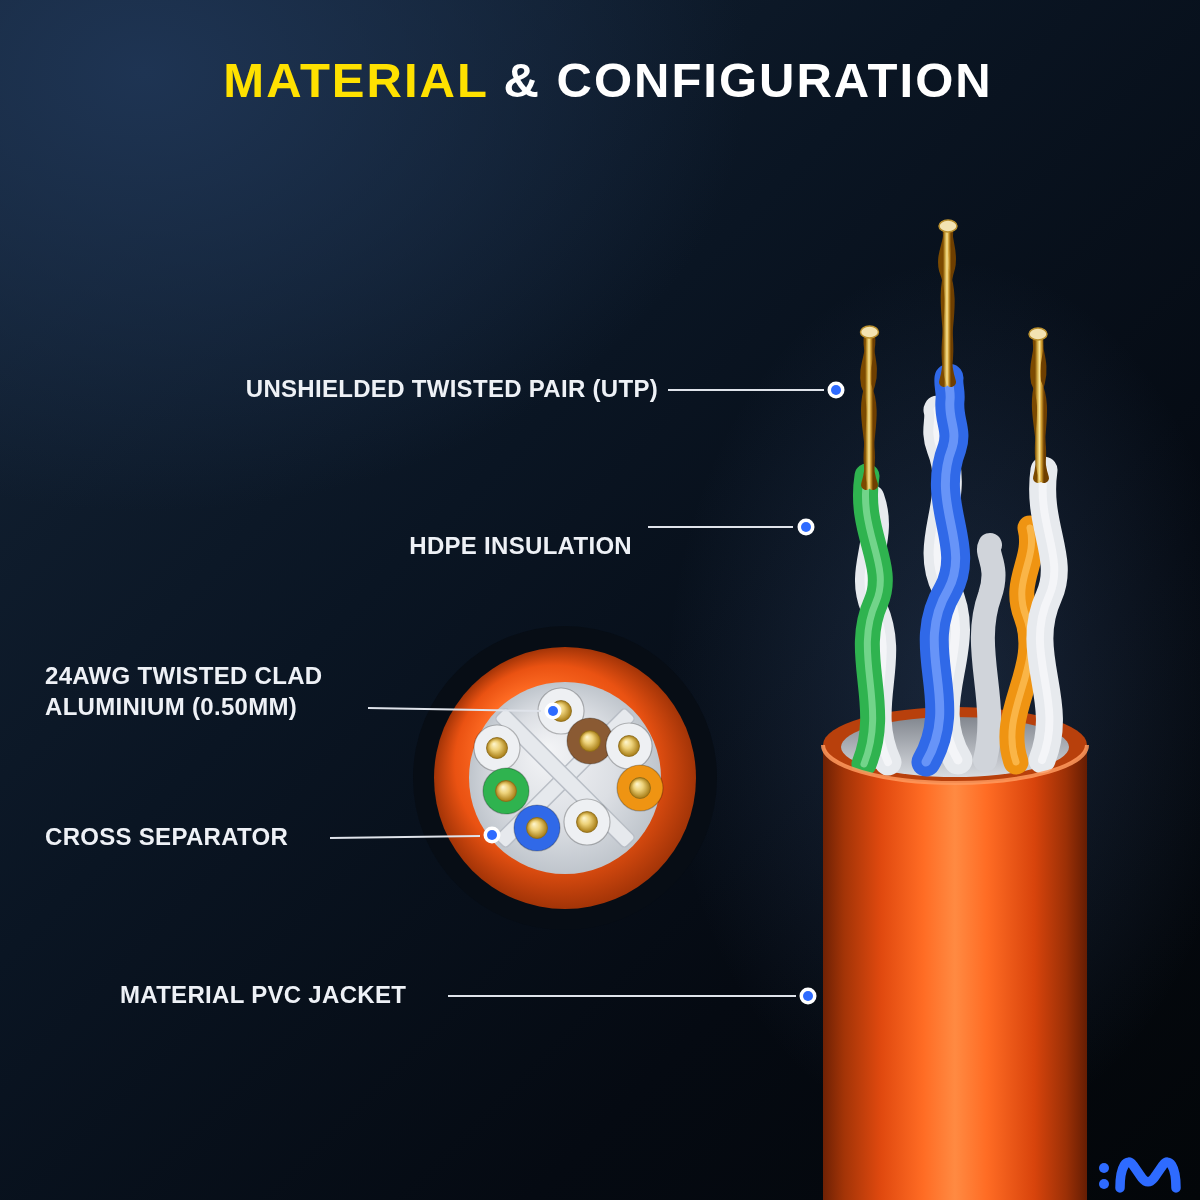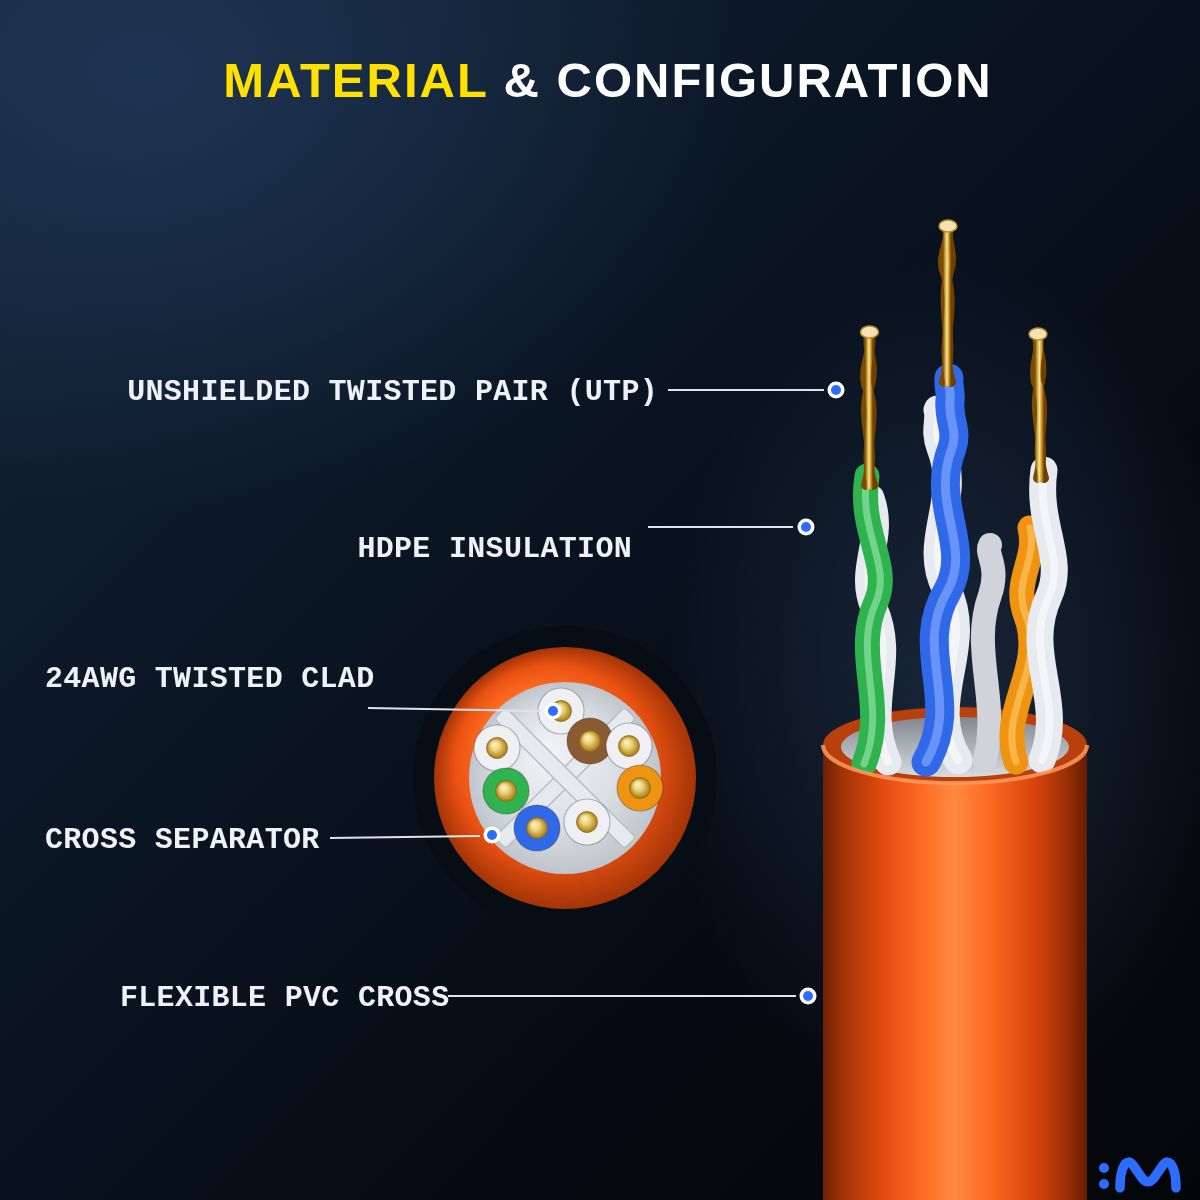--- a/index.html
+++ b/index.html
@@ -10,22 +10,22 @@
       radial-gradient(1100px 800px at 12% 6%, #1e3453 0%, rgba(20,35,58,0) 55%),
       linear-gradient(135deg, #152538 0%, #0a1523 40%, #050a12 72%, #030609 100%);
   }
   .title{
     position:absolute;top:44px;left:0;width:100%;text-align:center;
     font-size:49px;font-weight:800;letter-spacing:2px;white-space:nowrap;
   }
   .title .hl{color:var(--title-highlight,#FFE100);}
   .title .rest{color:var(--title-rest,#ffffff);}
   .callout{
-    position:absolute;color:#eef1f6;font-size:30px;font-weight:700;
-    letter-spacing:.3px;white-space:nowrap;line-height:1.3;font-family:Liberation Mono, monospace;
+    position:absolute;color:#eef1f6;font-size:24px;font-weight:700;
+    letter-spacing:.3px;white-space:nowrap;line-height:1.3;
   }
   .callout.two-line{white-space:normal;width:360px;}
   svg.art{position:absolute;inset:0;}
 </style>
 </head>
 <body>
 
 <div class="stage">
 
   <svg class="art" width="1200" height="1200" viewBox="0 0 1200 1200">
@@ -198,18 +198,19 @@
   <h1 class="title" style="margin:8px;">
     <span class="hl">MATERIAL</span><span class="rest"> &amp; CONFIGURATION</span>
   </h1>
 
   <div class="callout" style="right:542px;top:373px;">UNSHIELDED TWISTED PAIR (UTP)</div>
 
   <div class="callout" style="right:568px;top:510px;margin-top:20px;">HDPE INSULATION</div>
 
   <div class="callout two-line" style="left:45px;top:660px;">
     <div>24AWG TWISTED CLAD</div>
+    <div>ALUMINIUM (0.50MM)</div>
   </div>
 
   <div class="callout" style="left:45px;top:821px;">CROSS SEPARATOR</div>
 
-  <div class="callout" style="left:120px;top:979px;">FLEXIBLE PVC CROSS</div>
+  <div class="callout" style="left:120px;top:979px;">MATERIAL PVC JACKET</div>
 </div>
 
 </body></html>

